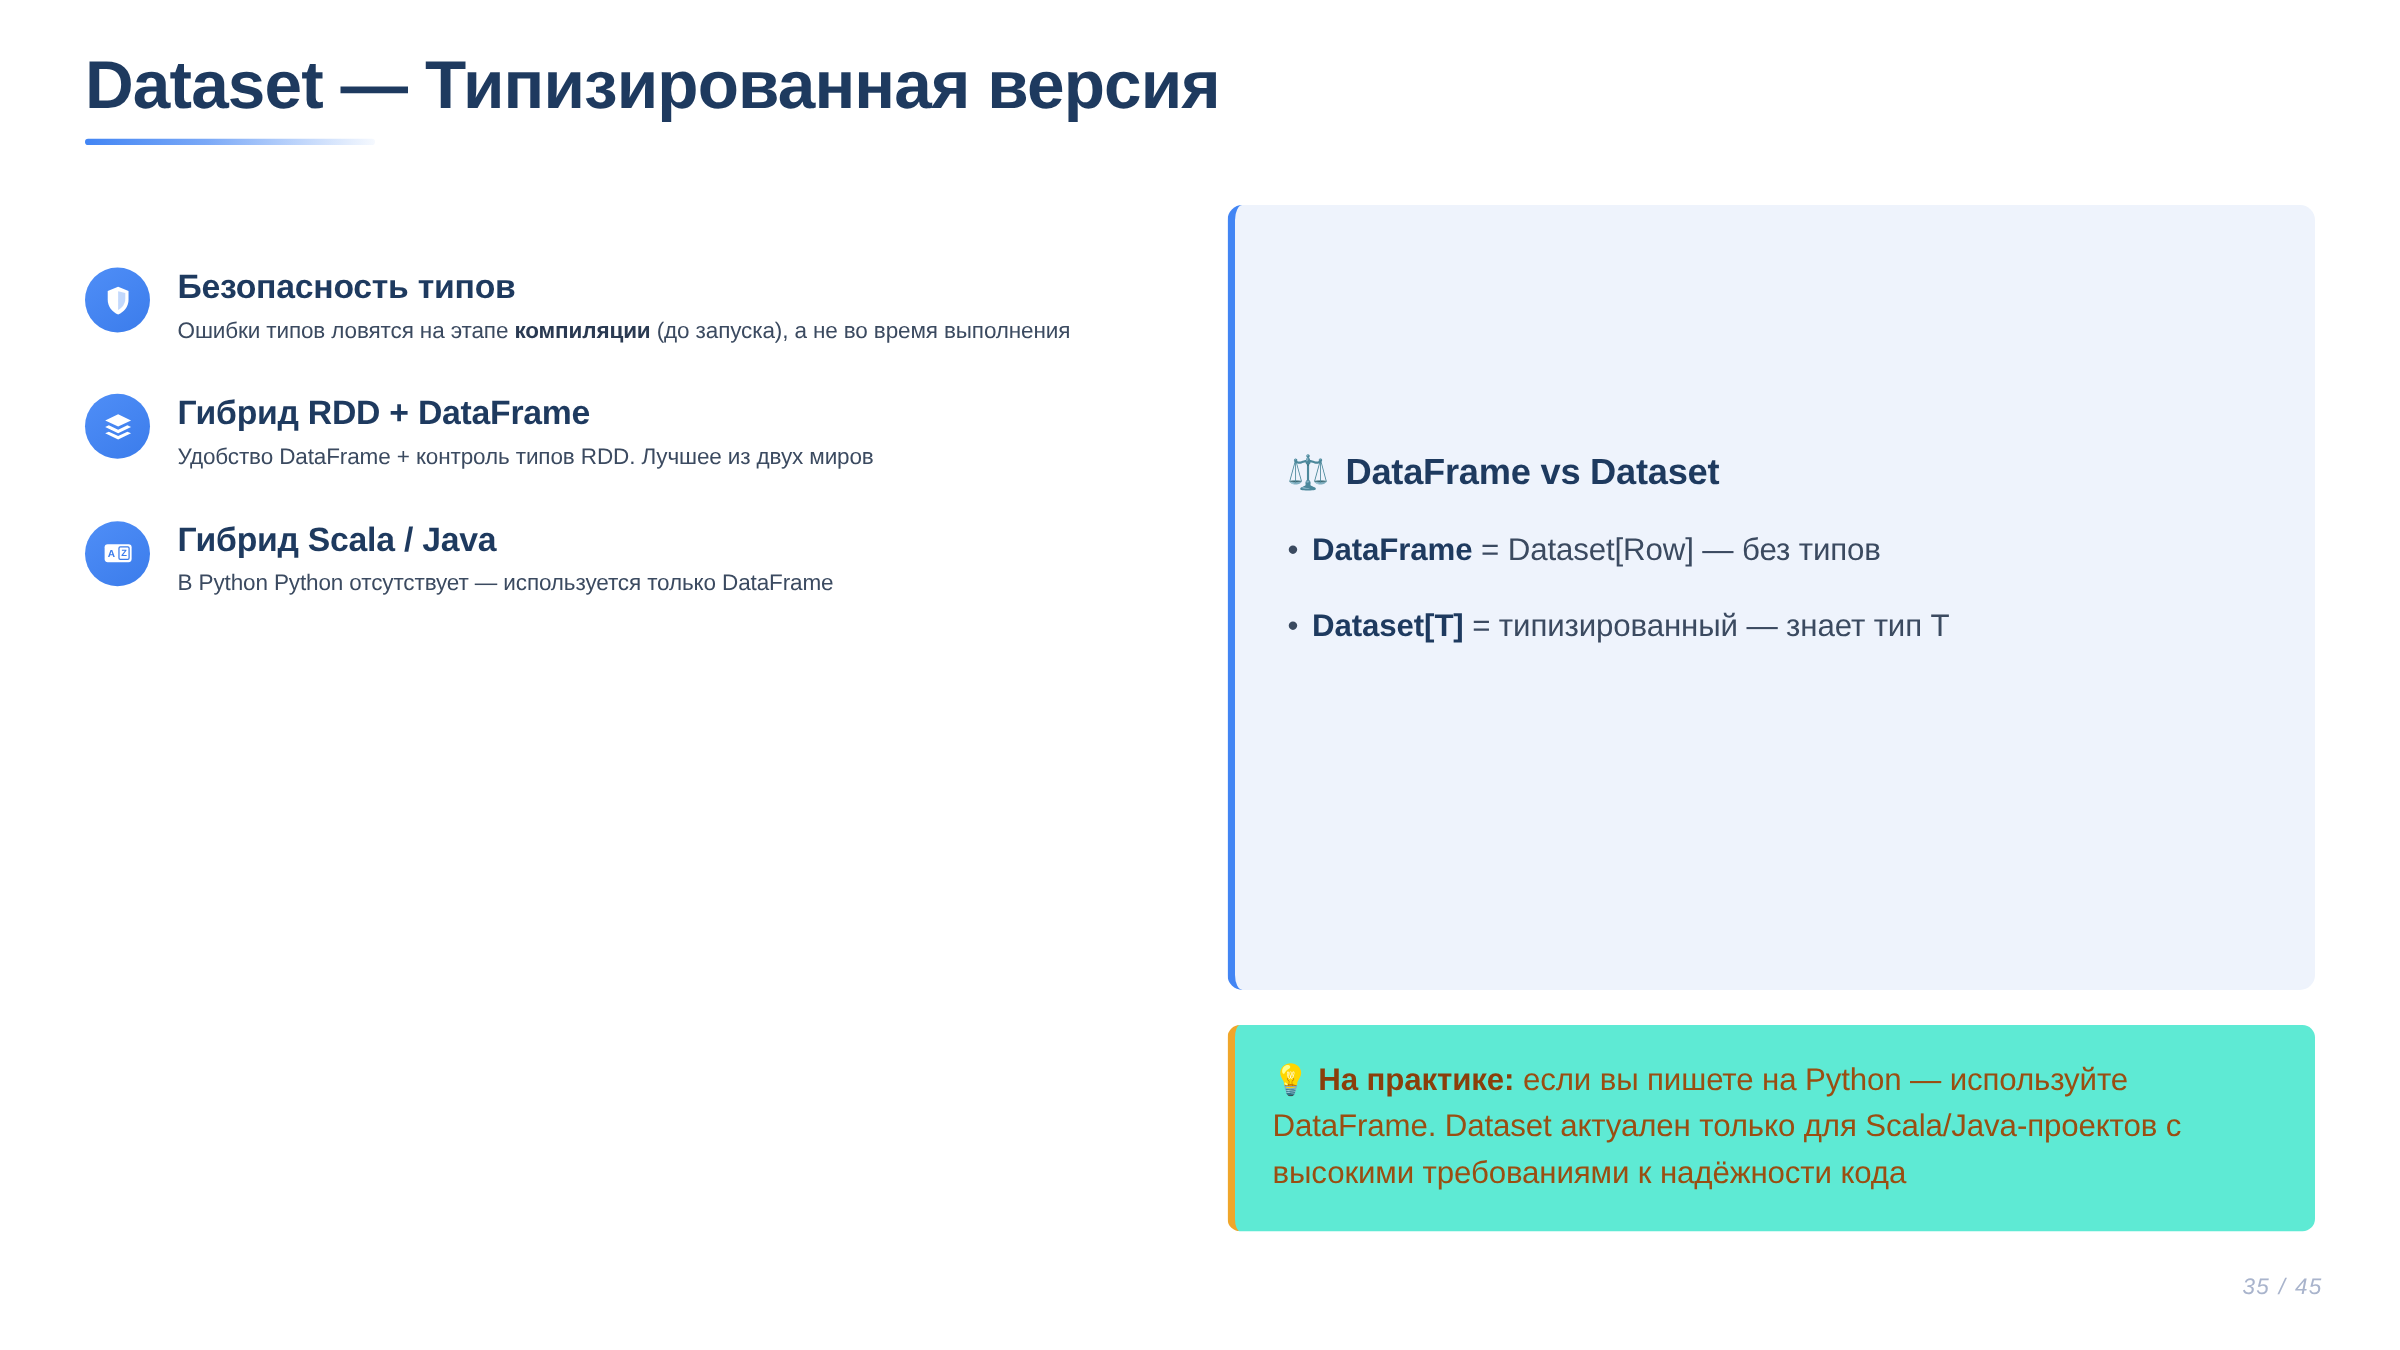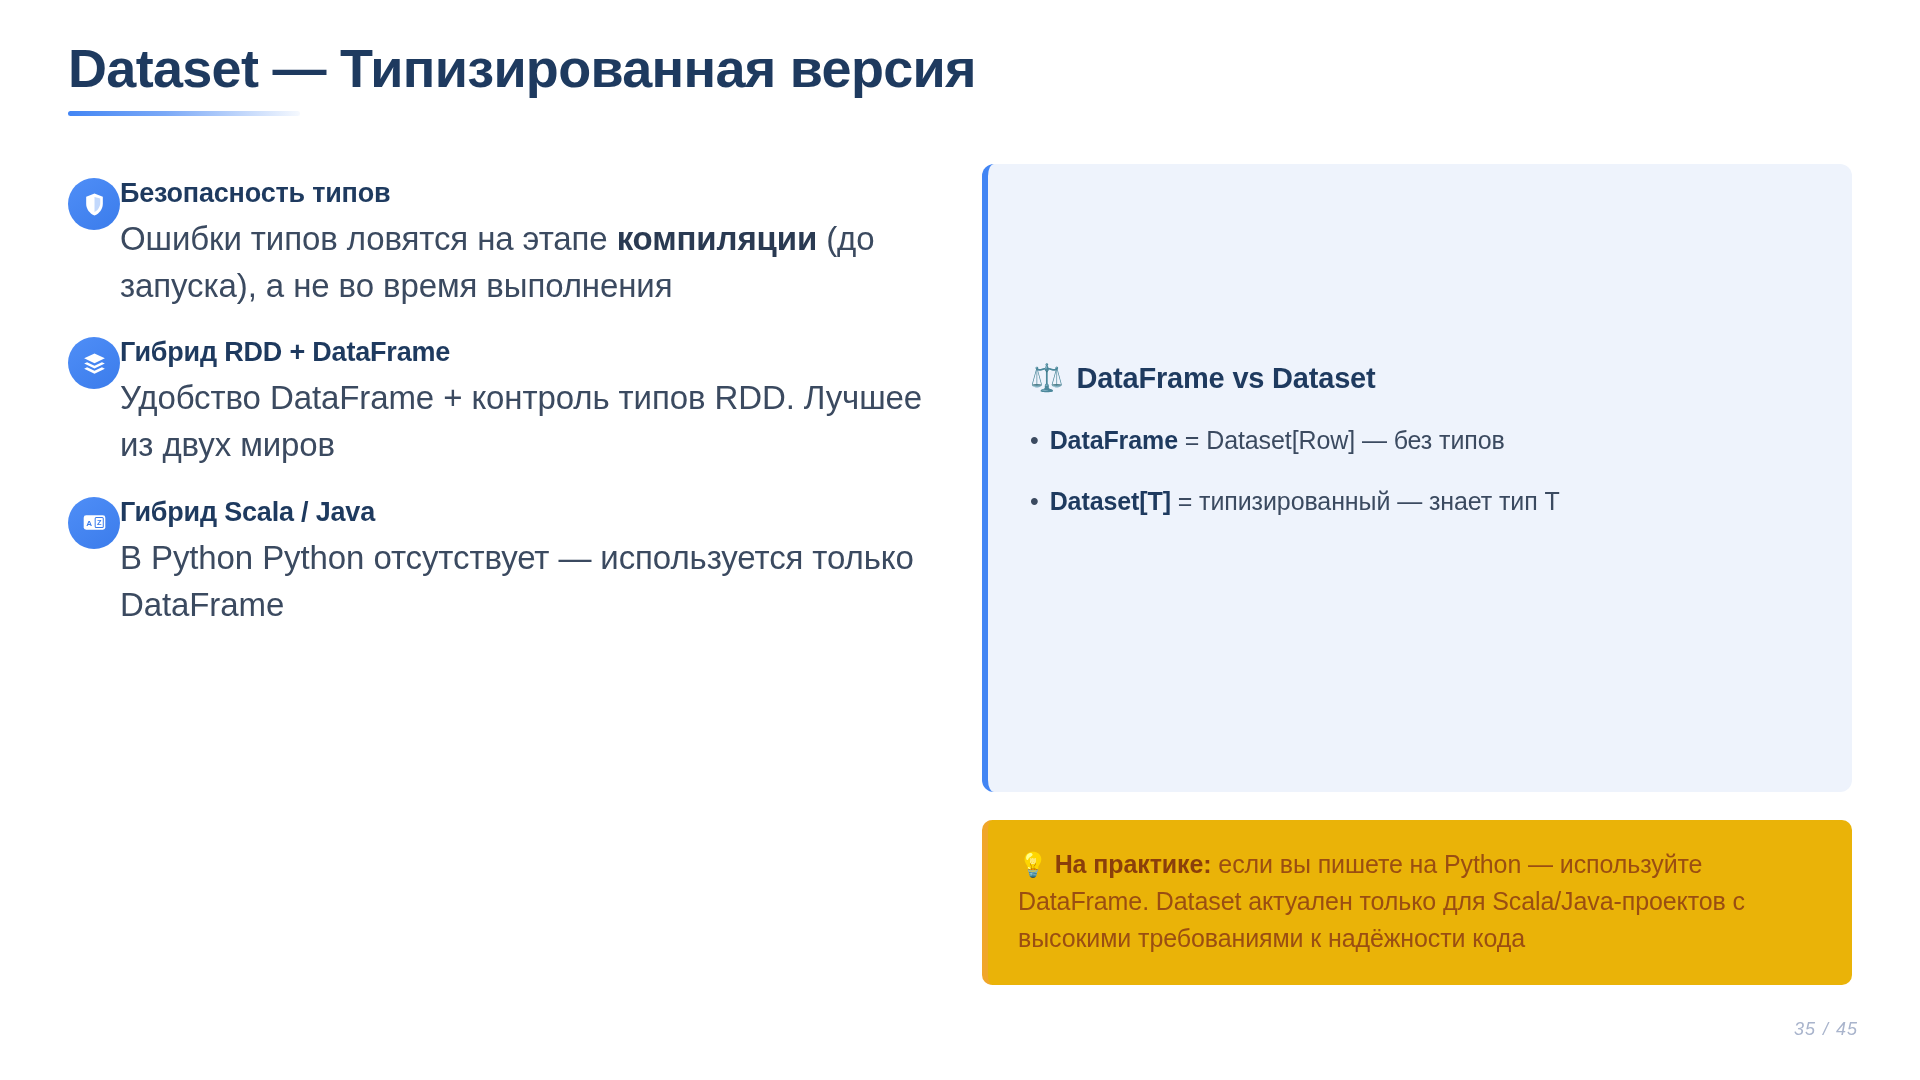--- a/index.html
+++ b/index.html
@@ -49,21 +49,23 @@
 
   
   .features {
     position:absolute;
     left:68px; top:8px;
     width:880px;
   }
   .feature {
     display:flex;
     align-items:flex-start;
+    gap:22px;
     margin-bottom:26px;
+    margin-top:36px;
   }
   .feature:last-child { margin-bottom:0; }
 
   .f-icon {
     flex:0 0 auto;
     width:52px; height:52px;
     margin-top:2px;
     border-radius:50%;
     background:linear-gradient(145deg,#4f8ef7 0%,#3b7ceb 100%);
     display:flex; align-items:center; justify-content:center;
@@ -73,21 +75,21 @@
   .f-text { flex:1 1 auto; padding-top:1px; }
   .f-title {
     font-size:27px;
     font-weight:700;
     color:#1e3a5f;
     line-height:1.25;
     letter-spacing:-0.2px;
     margin-bottom:5px;
   }
   .f-desc {
-    font-size:33px;
+    font-size:18px;
     color:#3b4a60;
     line-height:1.42;
     letter-spacing:-0.1px;
   }
   .f-desc b { font-weight:700; color:#2a3a52; }
 
   
   .right-col {
     position:absolute;
     left:982px; top:-4px;
@@ -129,21 +131,21 @@
   }
   .card-line:last-child { margin-bottom:0; }
   .card-line .dot { color:#3b4a60; }
   .card-line b { font-weight:700; color:#1e3a5f; }
 
   
   .practice {
     position:relative;
     margin-top:28px;
     width:870px;
-    background:#eab308;
+    background:#5eead4;
     border-left:6px solid #f0a62a;
     border-radius:10px;
     padding:26px 34px 28px 30px;
   }
   .practice-text {
     font-size:25px;
     color:#9a4e12;
     line-height:1.48;
     letter-spacing:-0.1px;
   }

